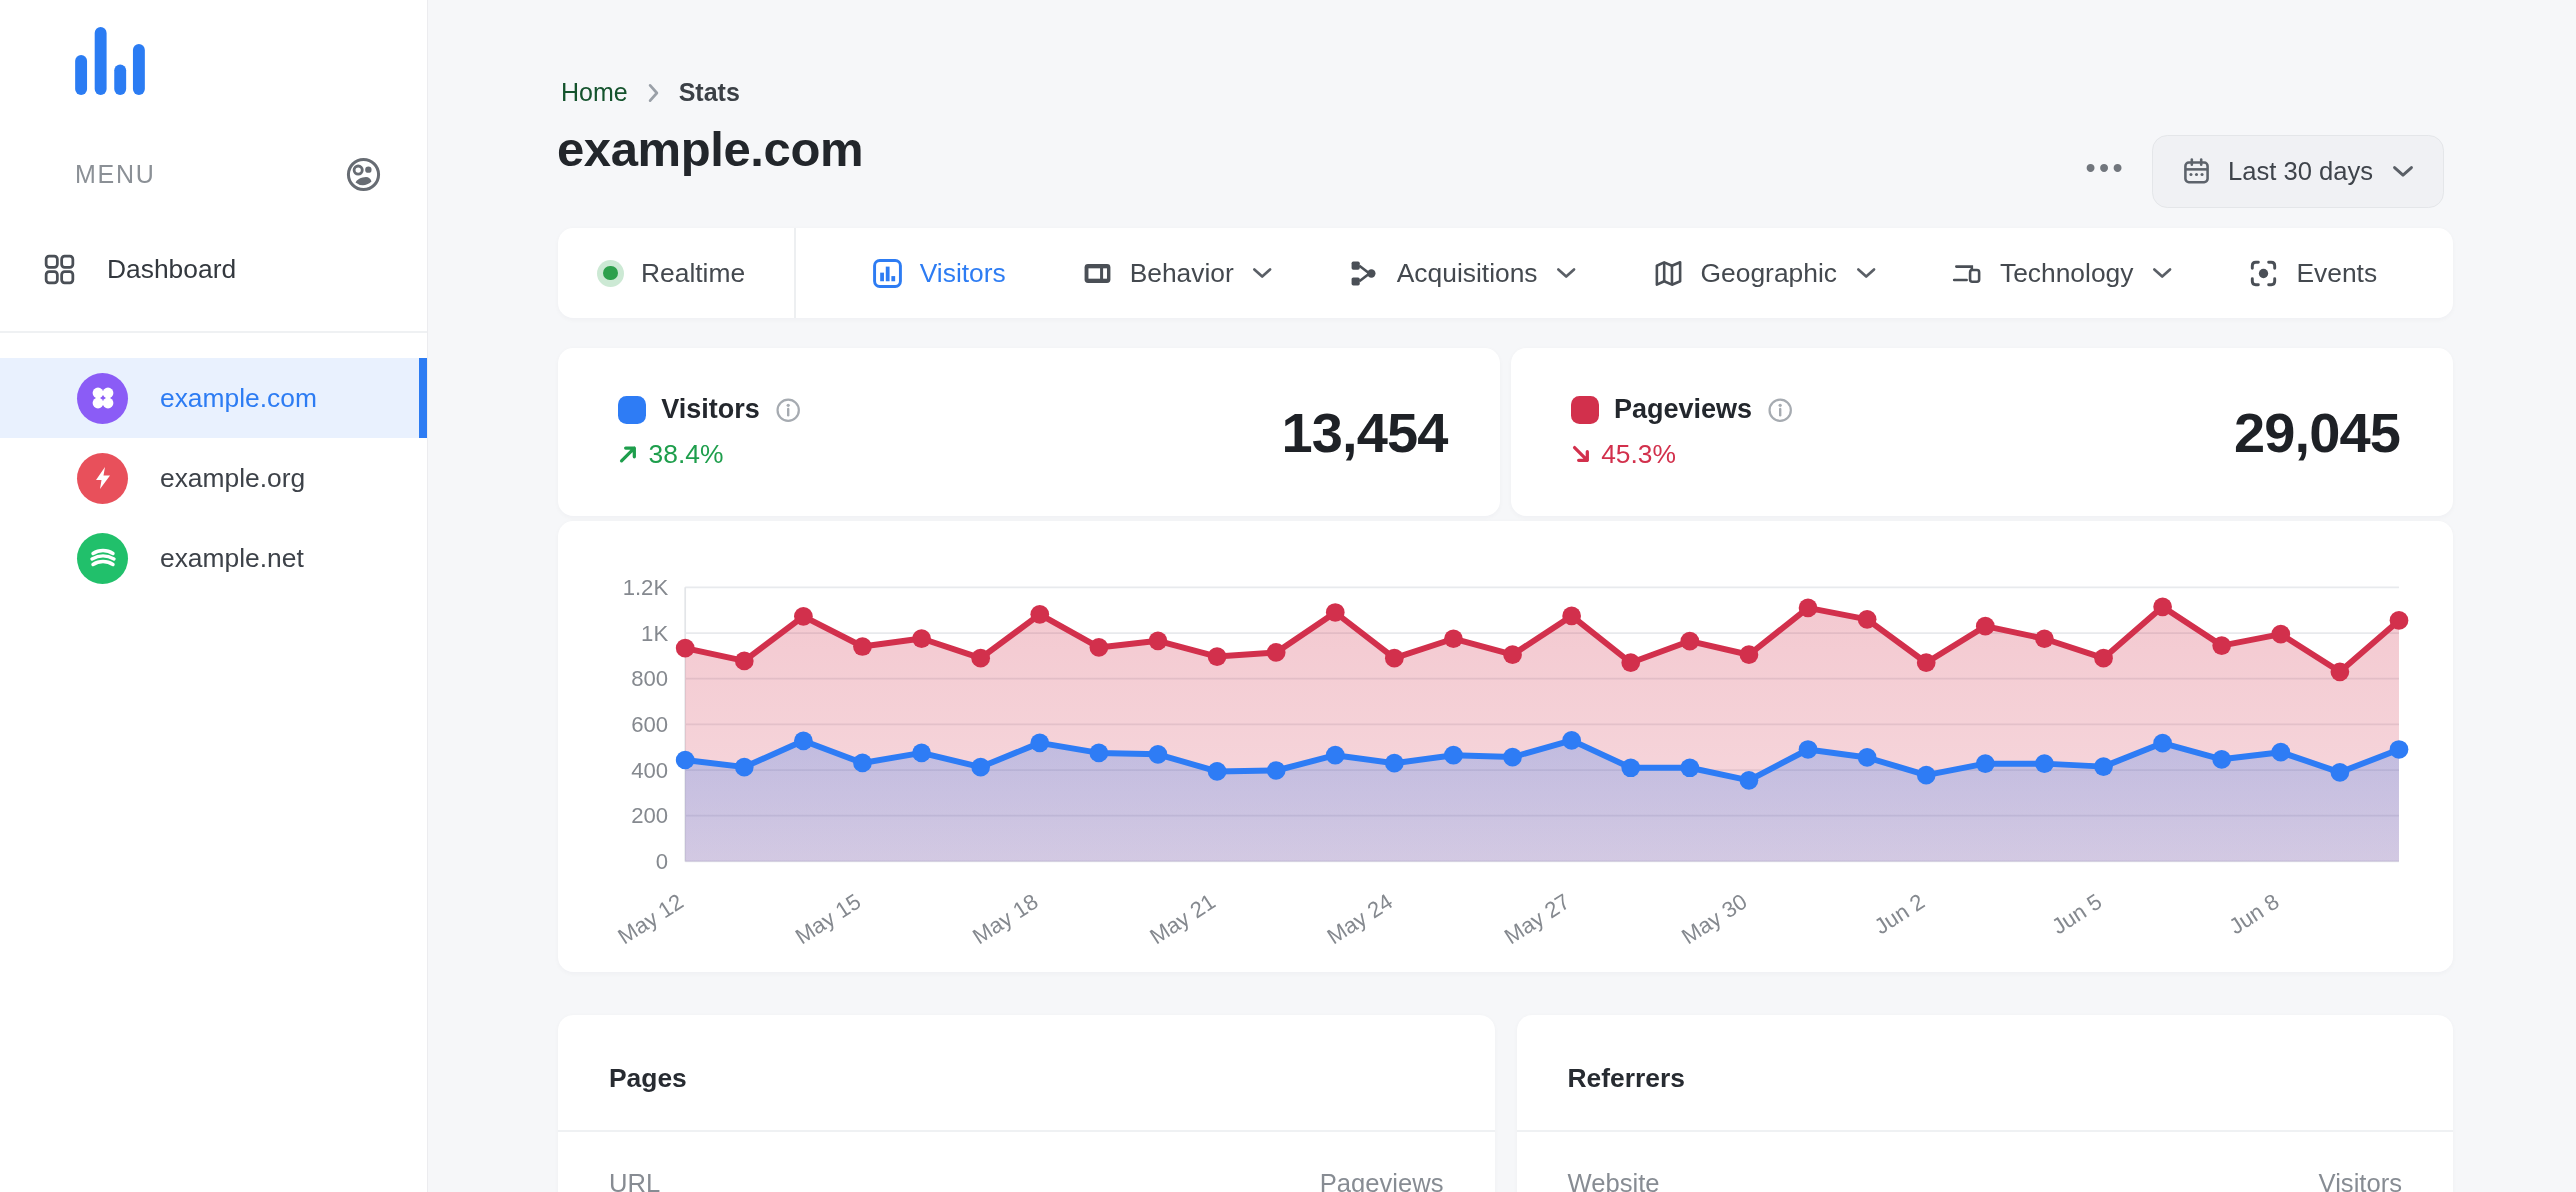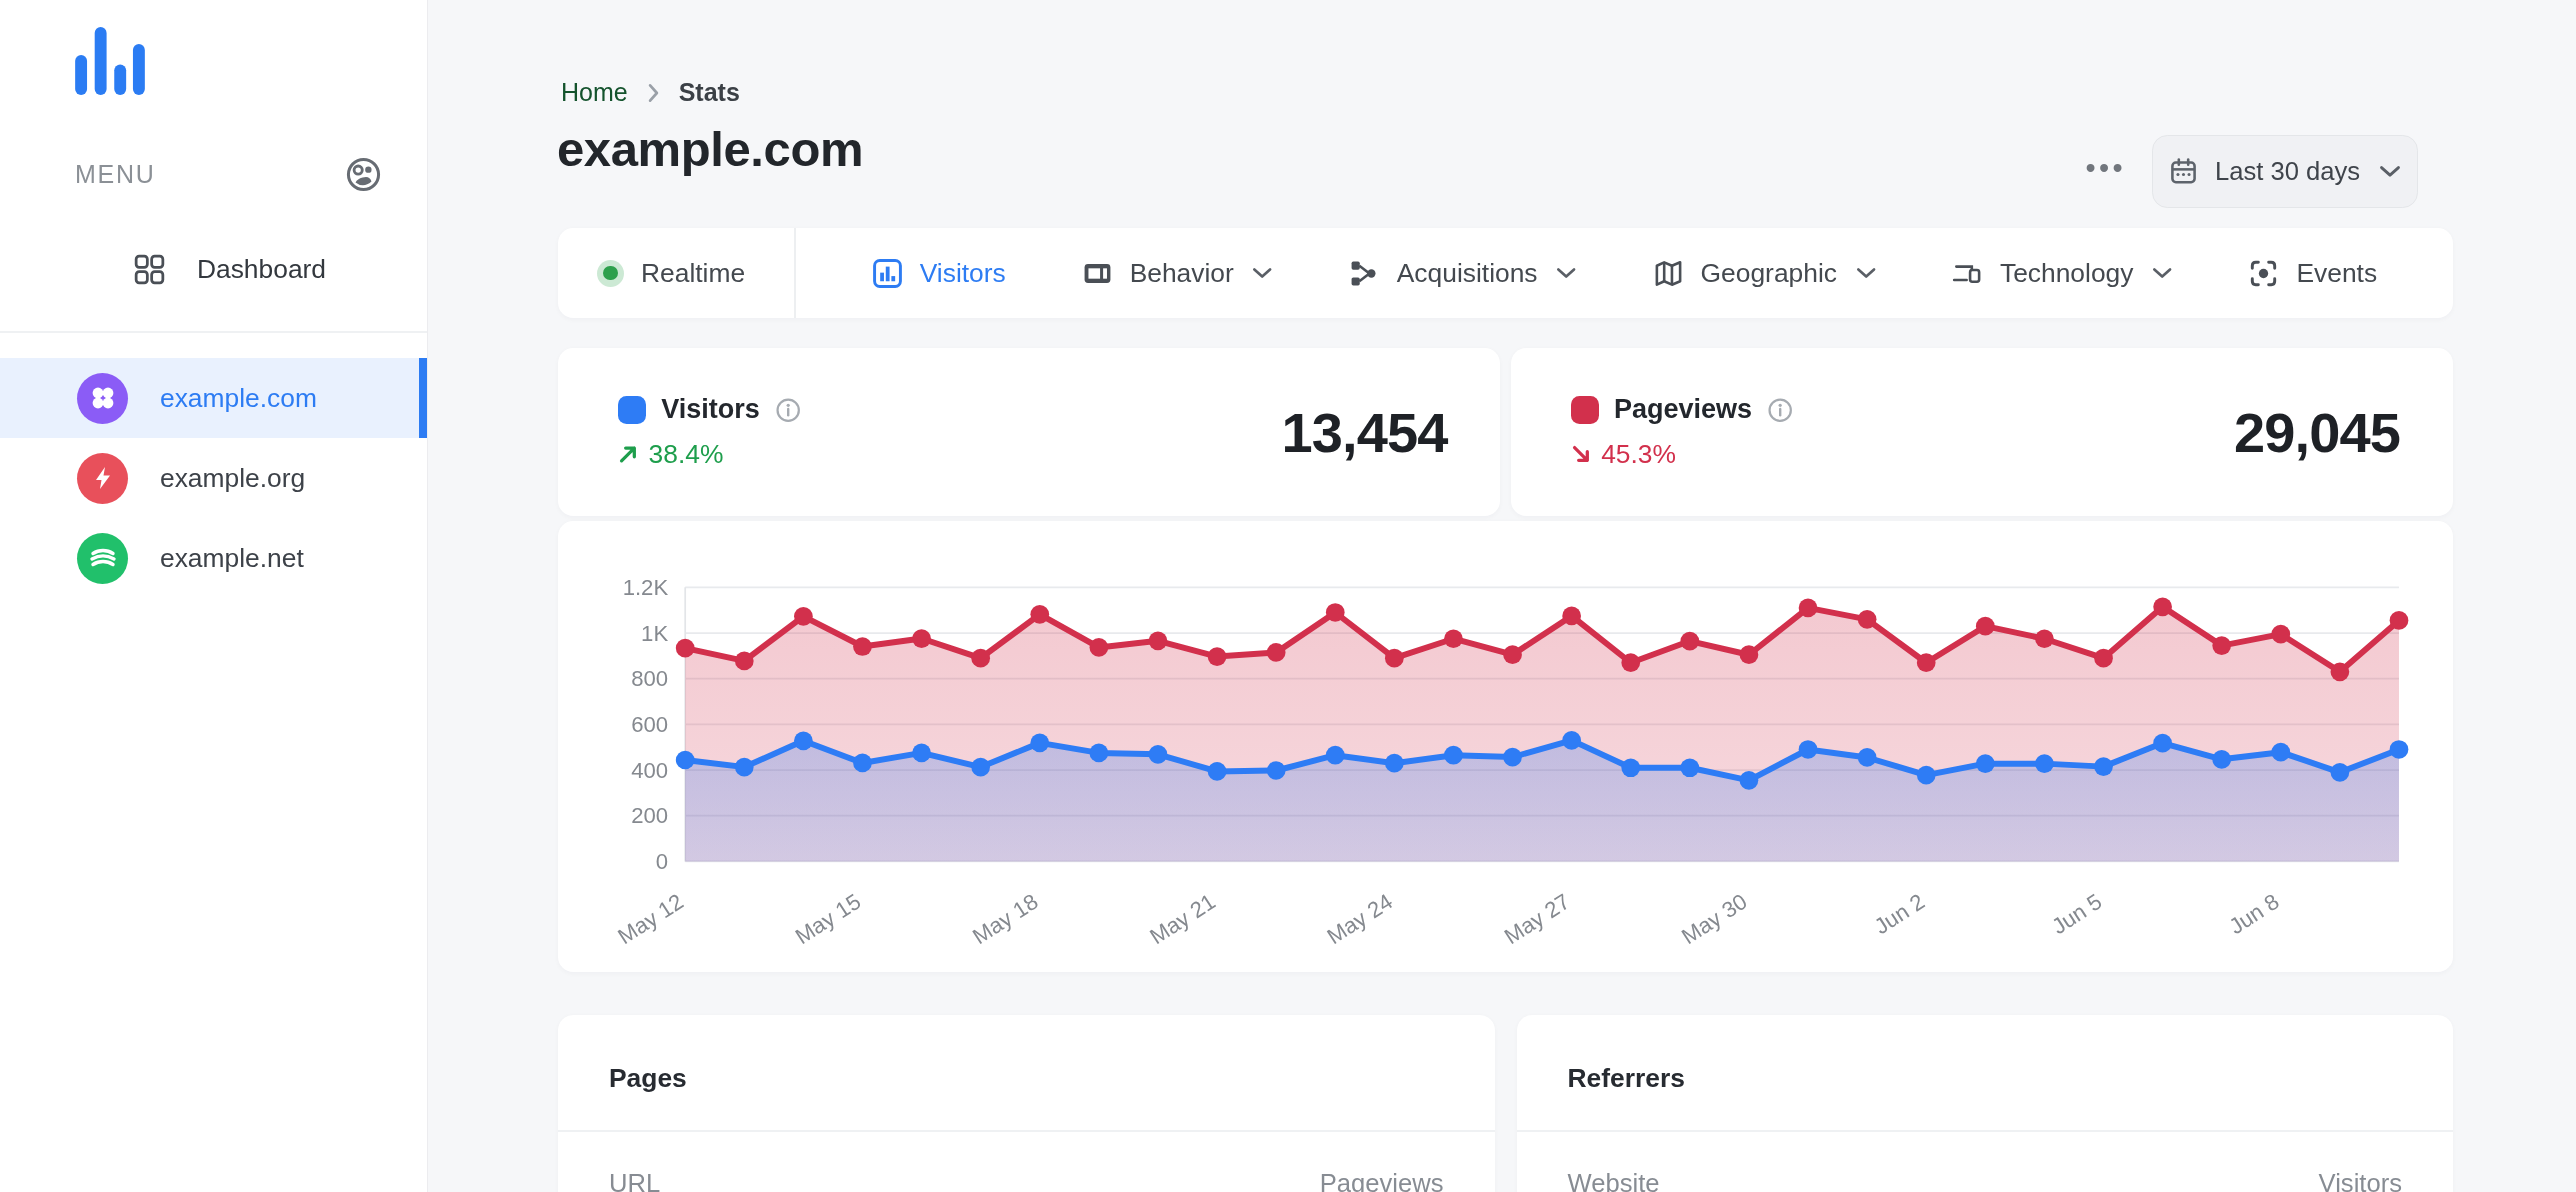--- a/index.html
+++ b/index.html
@@ -8,44 +8,44 @@
     font-family:"Liberation Sans","DejaVu Sans",sans-serif;
     background:#f6f7f9; color:#23272d; position:relative;
   }
   
   .sidebar { position:absolute; left:0; top:0; width:428px; height:1193px;
     background:#fff; border-right:1.7px solid #ececef; }
   .logo { position:absolute; left:75px; top:27px; }
   .menu-row { position:absolute; left:75px; right:44px; top:155px; height:39px;
     display:flex; align-items:center; justify-content:space-between;gap:27px; }
   .menu-label { font-size:25px; color:#8b9096; letter-spacing:1.7px; }
-  .nav-item { position:absolute; left:0; top:230px; width:100%; height:78px;
+  .nav-item { position:absolute; left:11px; top:230px; width:100%; height:78px;
     display:flex; align-items:center; gap:32px; padding-left:33px;
-    font-size:26.4px; color:#33383e; cursor:pointer;justify-content:center; }
+    font-size:26.4px; color:#33383e; cursor:pointer; }
   .sidebar-divider { position:absolute; left:0; right:0; top:331px; height:1.7px; background:#eff1f3; }
   .sites { position:absolute; left:0; right:0; top:358px; }
   .site-row { position:relative; height:80px; display:flex; align-items:center;
     gap:32px; padding-left:77px; font-size:26.4px; color:#3d4249; cursor:pointer; }
   .site-row.active { background:#e9f1fe; color:#2d7cf3; }
   .site-row.active::after { content:""; position:absolute; right:0; top:0; bottom:0;
     width:7.7px; background:#2d7cf3; }
   .site-icon { width:51px; height:51px; border-radius:50%; flex:0 0 51px;
     display:flex; align-items:center; justify-content:center; }
   .site-icon svg { width:32px; height:32px; }
   
   .breadcrumb { position:absolute; left:561px; top:78px; display:flex;
     align-items:center; gap:17px; font-size:25px; }
   .crumb-home { color:#14532d; }
   .crumb-current { color:#3b4046; font-weight:bold; }
   .page-title { position:absolute; left:557px; top:121px; font-size:49px;
     font-weight:bold; color:#22262b; letter-spacing:-0.4px; }
   .more-btn { position:absolute; left:2077px; top:143px; font-size:29px;
     color:#71767d; letter-spacing:3.4px; cursor:pointer; padding:8.5px; }
   .range-btn { position:absolute; left:2152px; top:135px; height:73px;
-    display:flex; align-items:center; gap:17px; padding:0 16px;
+    display:flex; align-items:center; gap:17px; padding:0 29px;
     background:#f0f1f4; border:1.7px solid #e4e6e9; border-radius:15.3px;
     font-size:25.6px; color:#3f444b; cursor:pointer; }
   
   .tabbar { position:absolute; left:558px; top:228px; width:1895px; height:90px;
     background:#fff; border-radius:15.3px; display:flex; align-items:center;
     box-shadow:0 1.7px 5.1px rgba(20,30,50,0.03); }
   .tab { display:flex; align-items:center; gap:17px; font-size:26.4px;
     color:#44494f; cursor:pointer; white-space:nowrap; }
   .tab-realtime { padding:0 49px 0 39px; }
   .tab-divider { width:1.7px; height:90px; background:#edeff1; }

